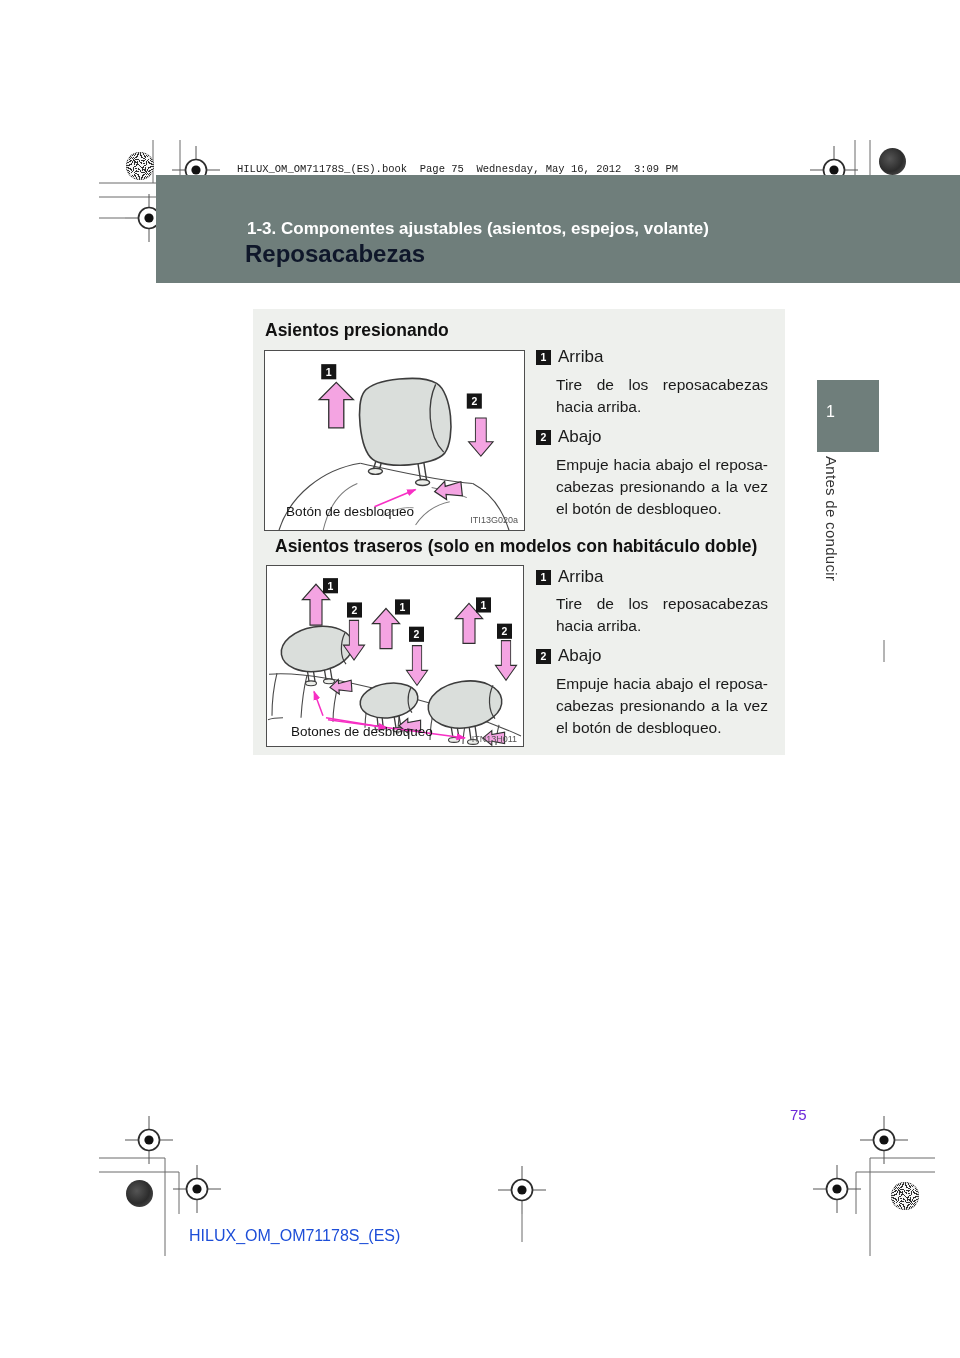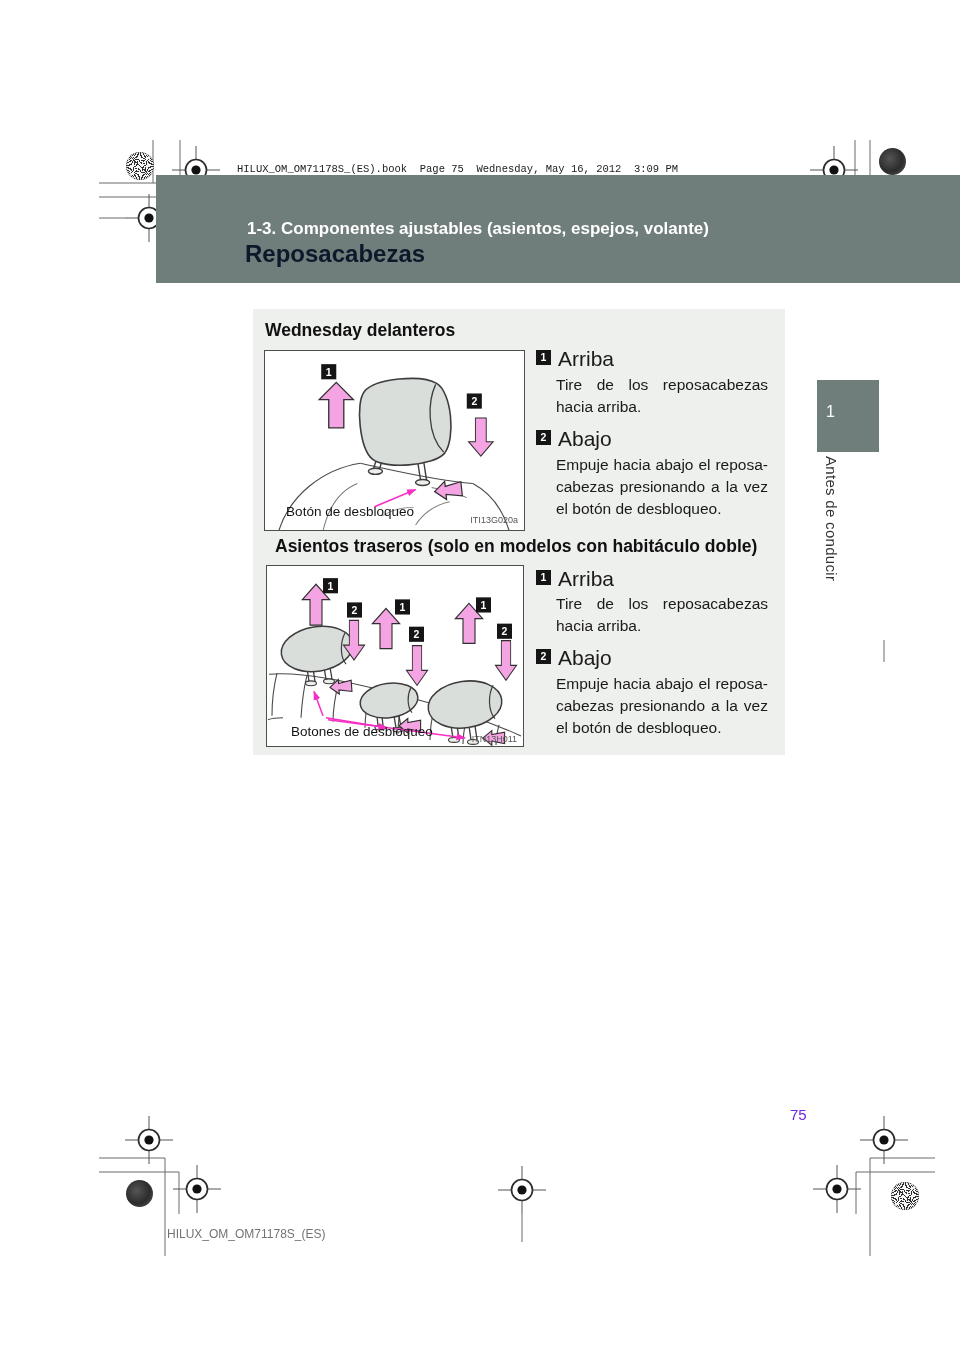--- a/index.html
+++ b/index.html
@@ -32,28 +32,28 @@
   .content{position:absolute;left:216px;top:309px;width:532px;height:446px;background:var(--content-bg);}
   .sec-heading{position:absolute;font-size:17.5px;font-weight:bold;color:#111;white-space:nowrap;}
   #h1{left:228px;top:320px;} #h2{left:238px;top:536px;}
   .fig{position:absolute;background:#fff;border:1.5px solid #4e4e4e;}
   #fig1{left:227px;top:350px;width:261px;height:181px;}
   #fig2{left:229px;top:565px;width:258px;height:182px;}
   .fig svg{display:block;width:100%;height:100%;}
   .row{position:absolute;left:499px;display:flex;align-items:flex-start;}
   .badge{width:15px;height:15px;background:#151515;color:#fff;font-size:10.5px;font-weight:bold;
     line-height:15px;text-align:center;margin-right:7px;margin-top:3px;flex:none;}
-  .item-title{font-size:21px;color:#1a1a1a;}
+  .item-title{font-size:17px;color:#1a1a1a;}
   #r1{top:347px;} #r2{top:427px;} #r3{top:567px;} #r4{top:646px;}
   .item-body{position:absolute;left:519px;width:212px;text-align:justify;font-size:15.5px;
     line-height:1.42;color:#1a1a1a;}
   #b1{top:374px;} #b2{top:454px;} #b3{top:593px;} #b4{top:673px;}
   
   .page-number{position:absolute;left:753px;top:1106px;font-size:15px;color:#6d28d9;}
-  .footer-file{position:absolute;left:130px;top:1227px;font-size:12px;color:#737373;}
+  .footer-file{position:absolute;left:152px;top:1227px;font-size:16px;color:#1d4ed8;}
   .watermark{position:absolute;right:16px;top:1354px;font-size:29px;color:var(--watermark-gray);}
   svg text{font-family:"Liberation Sans",sans-serif;}
   .svg-badge-num{font-size:10.5px;font-weight:bold;fill:#fff;text-anchor:middle;}
   .fig-label{font-size:13.5px;fill:#141414;}
   .fig-code{font-size:9px;fill:#555;text-anchor:end;}
 </style>
 </head>
 <body>
 
 <div class="page">
@@ -118,21 +118,21 @@
     <div class="band-title">Reposacabezas</div>
   </div>
 
   <div class="tab">
     <div class="tab-num">1</div>
   </div>
   <div class="tab-label">Antes de conducir</div>
 
   <div class="content"></div>
 
-  <div id="h1" class="sec-heading">Wednesday delanteros</div>
+  <div id="h1" class="sec-heading">Asientos presionando</div>
 
   <div id="fig1" class="fig">
     <svg viewBox="0 0 258 177" preserveAspectRatio="none">
       <g fill="none" stroke="#4a4a4a" stroke-width="1.2">
         <path d="M14,177 C25,143 57,117 95,111"></path>
         <path d="M95,111 C128,118 168,128 207,131"></path>
         <path d="M207,131 C226,141 237,158 243,177"></path>
         <path d="M58,177 C64,152 77,137 92,131" stroke="#7a7a7a" stroke-width="1"></path>
         <path d="M150,172 C158,160 170,152 184,149" stroke="#7a7a7a" stroke-width="1"></path>
         <path d="M117,163 C127,157 138,154 148,155" stroke="#8a8a8a" stroke-width="0.9"></path>

